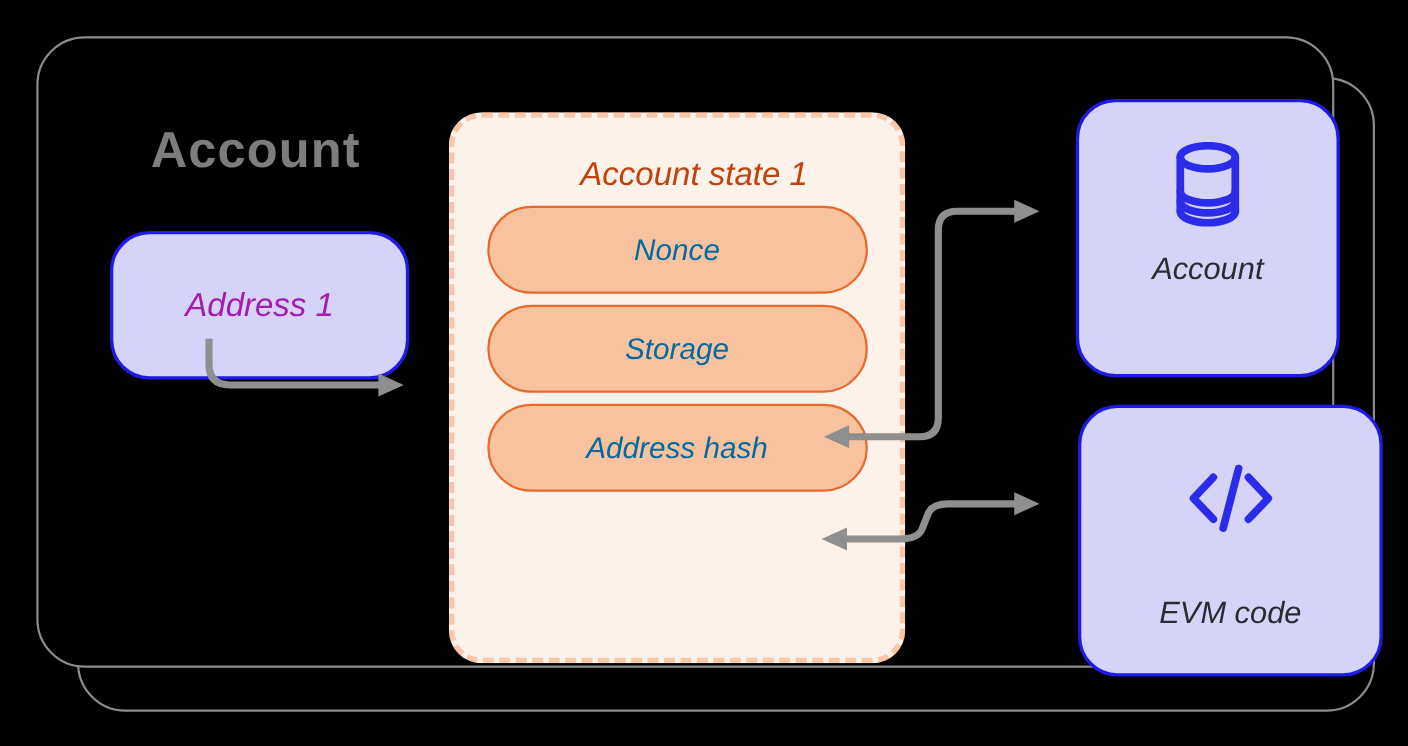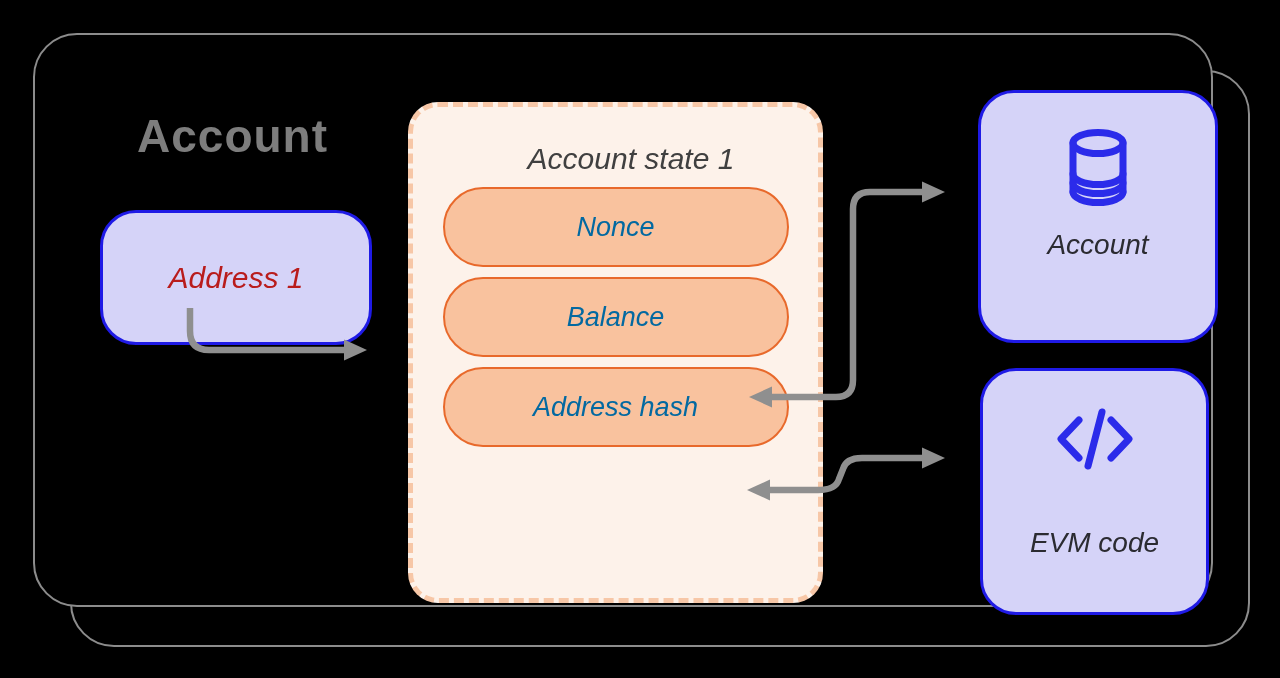--- a/index.html
+++ b/index.html
@@ -27,50 +27,50 @@
     letter-spacing:1px;
   }
   
   .address-box{
     position:absolute;left:65px;top:175px;width:272px;height:135px;
     background:#d5d3f8;border:3px solid #1f1ae6;border-radius:36px;
     display:flex;align-items:center;justify-content:center;
     box-sizing:border-box;z-index:3;
   }
   .address-box span{
-    font-style:italic;font-size:30px;color:#b91c1c;
+    font-style:italic;font-size:30px;color:#a21caf;
   }
   
   .state-box{
     position:absolute;left:373px;top:67px;width:415px;height:501px;
     background:#fdf2ea;border:5px dashed #f7c7a7;border-radius:30px;
     box-sizing:border-box;z-index:3;
     display:flex;flex-direction:column;align-items:center;
   }
   .state-title{
-    margin-top:34px;font-style:italic;font-size:30px;color:#404040;
+    margin-top:34px;font-style:italic;font-size:30px;color:#c2410c;
     line-height:36px;
     margin-left:31px;
   }
   .pill{
     width:346px;height:80px;margin-top:10px;
     background:#f9c29e;border:2.5px solid #e8692b;border-radius:40px;
     display:flex;align-items:center;justify-content:center;
     box-sizing:border-box;
   }
   .pill:first-of-type{margin-top:31px;}
   .pill span{font-style:italic;font-size:27px;color:#0369a1;}
   
   .side-box{
     position:absolute;background:#d5d3f8;border:3px solid #1f1ae6;
     border-radius:36px;box-sizing:border-box;z-index:3;
     display:flex;flex-direction:column;align-items:center;
   }
   .storage-box{left:943px;top:55px;width:240px;height:253px;padding-top:36px;}
-  .evm-box{left:945px;top:333px;width:229px;height:247px;padding-top:34px;}
+  .evm-box{left:945px;top:333px;width:277px;height:247px;padding-top:48px;}
   .side-label{
     font-style:italic;font-size:28px;color:#2b2b31;
     line-height:44px;text-align:center;
   }
   .storage-box .side-label{margin-top:16px;}
   .evm-box .side-label{margin-top:48px;}
   .icon-svg{display:block;}
   
   .arrows{
     position:absolute;left:0;top:0;width:1280px;height:678px;
@@ -92,21 +92,21 @@
       <span>Address 1</span>
     </div>
 
     <div class="state-box">
       <div class="state-title">Account state 1</div>
 
       <div class="pill">
         <span>Nonce</span>
       </div>
       <div class="pill">
-        <span>Balance</span>
+        <span>Storage</span>
       </div>
       <div class="pill">
         <span>Address hash</span>
       </div>
     </div>
 
     <div class="side-box storage-box">
       <svg class="icon-svg" width="64" height="78" viewBox="0 0 64 78" fill="none" stroke="#2b2bea" stroke-width="7" stroke-linecap="round">
         <ellipse cx="32" cy="14" rx="25" ry="10.5"></ellipse>
         <path d="M7,14 V63"></path>

